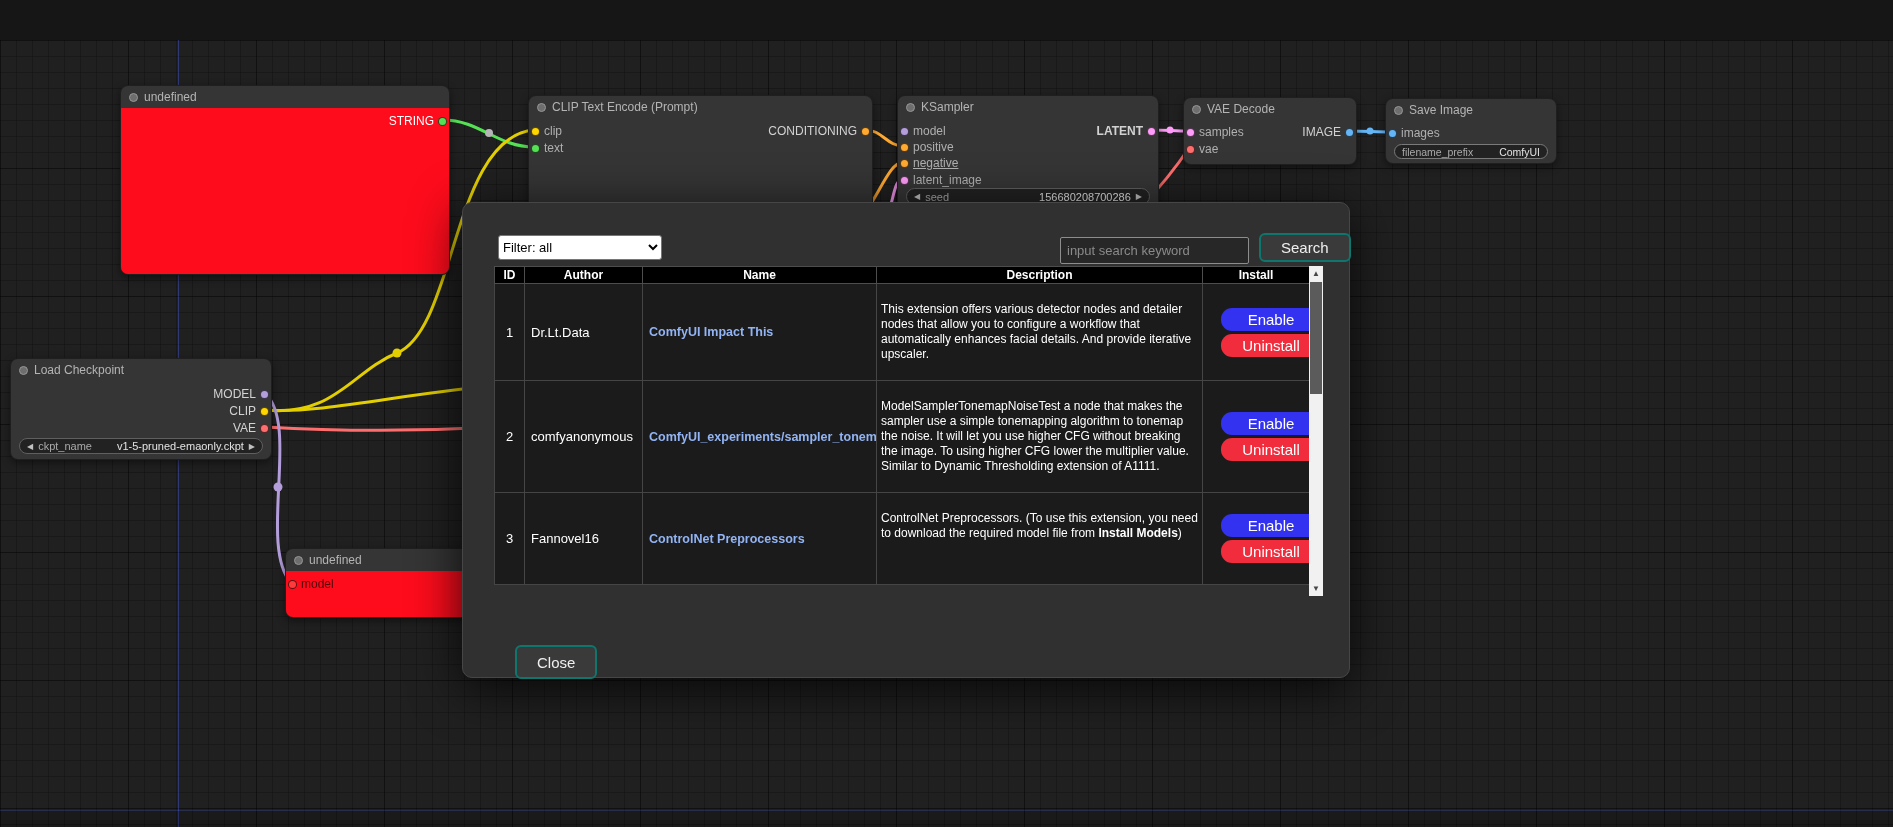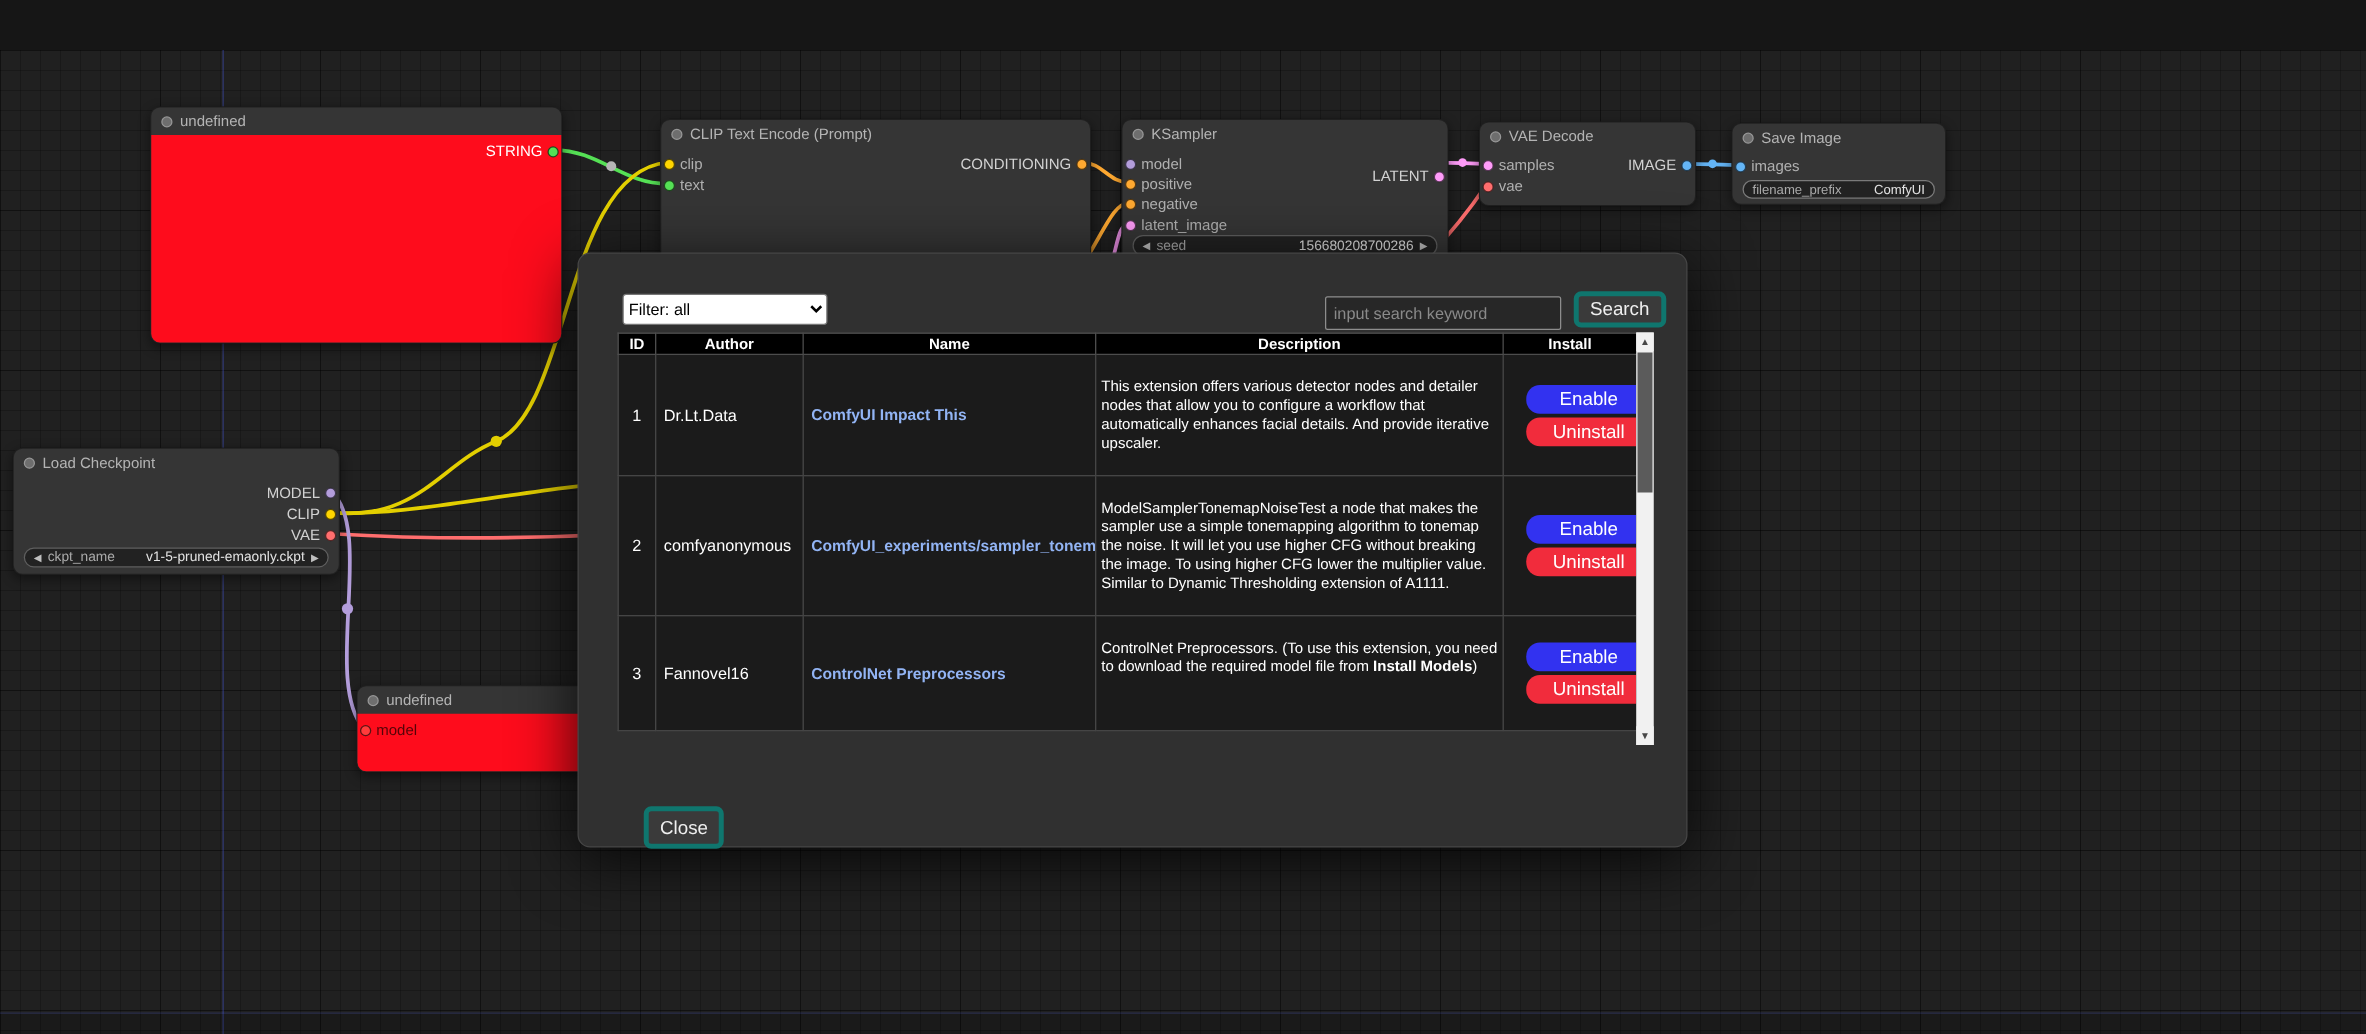--- a/index.html
+++ b/index.html
@@ -56,22 +56,22 @@
   
   .modal { position:absolute; left:462px; top:162px; width:888px; height:476px;
            background:#303030; border:1px solid #464646; border-radius:10px;
            box-shadow:0 10px 50px rgba(0,0,0,0.8); z-index:10; color:#fff; }
   .filter-select { position:absolute; left:35px; top:32px; width:164px; height:25px;
                    font-size:13px; font-family:"Liberation Sans",sans-serif; background:#ffffff; color:#000; border-radius:3px; }
   .search-input { position:absolute; left:597px; top:34px; width:189px; height:27px;
                   background:#272727; border:1px solid #8d8d8d; border-radius:2px;
                   color:#ddd; font-size:13px; padding:0 6px; font-family:"Liberation Sans",sans-serif; }
   .search-input::placeholder { color:#8a8a8a; }
-  .dlg-btn { background:#3a3a3a; color:#efefef; border:4px solid #0f766e; border-radius:6px;
-             font-size:15px; font-family:"Liberation Sans",sans-serif; padding:0 9px; }
+  .dlg-btn { background:#3a3a3a; color:#efefef; border:2px solid #0f766e; border-radius:6px;
+             font-size:15px; font-family:"Liberation Sans",sans-serif; padding:0 20px; }
   .search-btn { position:absolute; left:796px; top:30px; height:29px; }
   .close-btn  { position:absolute; left:52px; top:442px; height:34px; }
 
   table.ext-table { position:absolute; left:31px; top:63px; width:815px;
                     border-collapse:collapse; table-layout:fixed; font-size:12px; }
   .ext-table th { background:#000; color:#fff; font-weight:bold; height:17px; font-size:12px;
                   border:1px solid #4d4d4d; text-align:center; }
   .ext-table td { border:1px solid #454545; background:#1b1b1b; overflow:hidden; vertical-align:middle; }
   tr.r1 td { height:64px; } tr.r2 td { height:76px; } tr.r3 td { height:55px; }
   td.c-id { text-align:center; font-size:13px; }
@@ -156,29 +156,29 @@
       <span>KSampler</span>
     </div>
     <div class="slot slot-in" style="top:27px;">
       <span class="slot-dot c-model"></span>
       <span>model</span>
     </div>
     <div class="slot slot-in" style="top:43px;">
       <span class="slot-dot c-cond"></span>
       <span>positive</span>
     </div>
-    <div class="slot slot-in" style="top:59px;">
+    <div class="slot slot-in" style="top:59px;text-decoration:underline;">
       <span class="slot-dot c-cond"></span>
       <span>negative</span>
     </div>
     <div class="slot slot-in" style="top:76px;">
       <span class="slot-dot c-latent"></span>
       <span>latent_image</span>
     </div>
-    <div class="slot slot-out" style="top:37px;width:45%;right:0;">
+    <div class="slot slot-out" style="top:27px;width:45%;right:0;font-weight:bold;">
       <span>LATENT</span>
       <span class="slot-dot c-latent"></span>
     </div>
     <div class="widget" style="top:92px;">
       <span class="w-arrow">◀</span>
       <span>seed</span>
       <span class="w-value">156680208700286</span>
       <span class="w-arrow">▶</span>
     </div>
   </div>

